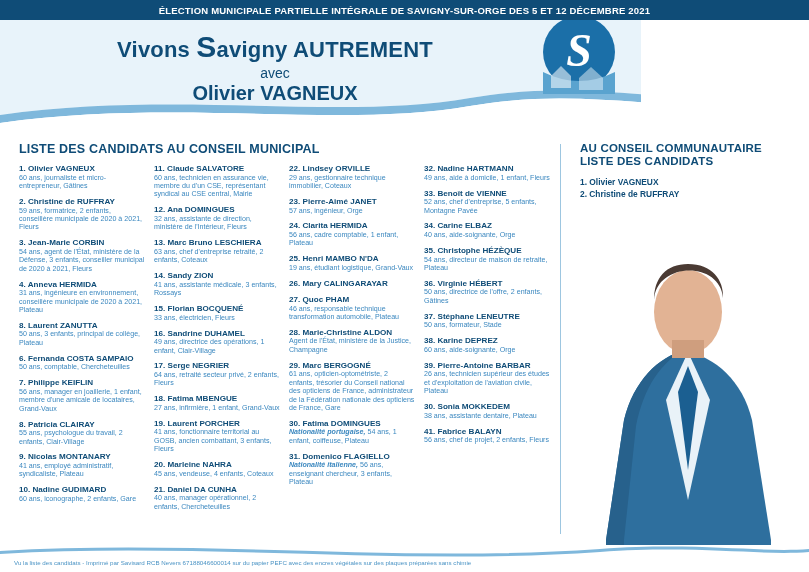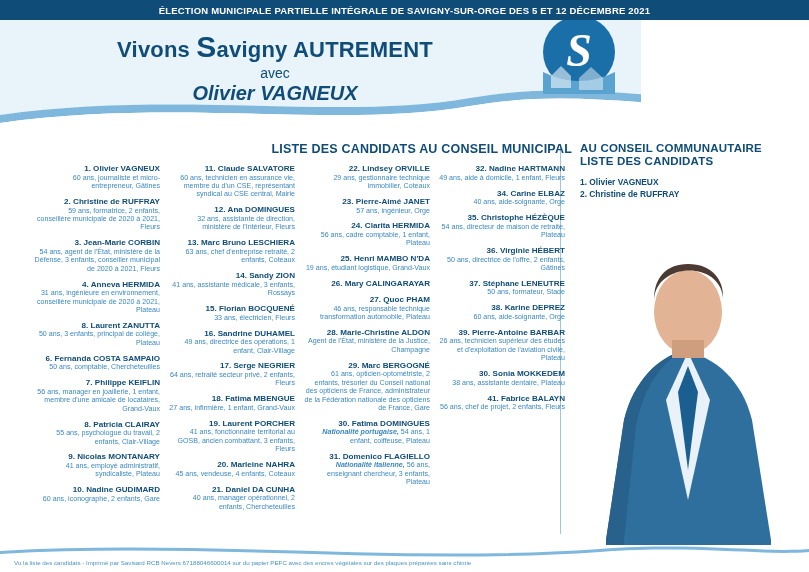--- a/index.html
+++ b/index.html
@@ -31,35 +31,34 @@
     position:absolute;left:0;top:0;width:809px;height:110px;
   }
   .slogan{
     position:absolute;left:60px;top:10px;width:430px;
     text-align:center;
     color:#0f4c77;
   }
   .slogan .l1{font-size:22px;font-weight:bold;letter-spacing:.2px;}
   .slogan .l1 .big{font-size:30px;}
   .slogan .l2{font-size:14px;font-weight:normal;margin-top:1px;}
-  .slogan .l3{font-size:20px;font-weight:bold;margin-top:1px;font-style:italic;}
+  .slogan .l3{font-size:20px;font-weight:bold;margin-top:1px;}
   
   .logo-box{
     position:absolute;right:6px;top:-8px;width:118px;height:98px;
   }
   
   .body-wrap{
     position:absolute;left:0;top:130px;width:809px;height:415px;
     background:#ffffff;
   }
   .left-col{
-    position:absolute;left:16px;top:0;width:556px;height:415px;
+    position:absolute;left:1px;top:0;width:556px;height:415px;
     padding:12px 0 0 18px;
     box-sizing:border-box;
-    text-align:right;
   }
   .right-col{
     position:absolute;left:566px;top:0;width:243px;height:415px;
     padding:12px 10px 0 14px;
     box-sizing:border-box;
   }
   .sep-line{
     position:absolute;left:560px;top:14px;width:1px;height:390px;
     background:#9dc6e0;
   }
@@ -288,20 +287,24 @@
             <p class="nm">31. Domenico FLAGIELLO</p>
             <p class="ds"><span class="ital">Nationalité italienne,</span> 56 ans, enseignant chercheur, 3 enfants, Plateau</p>
           </div>
         </div>
       <div class="cand-col">
           <div class="cand">
             <p class="nm">32. Nadine HARTMANN</p>
             <p class="ds">49 ans, aide à domicile, 1 enfant, Fleurs</p>
           </div>
           <div class="cand">
+            <p class="nm">33. Benoît de VIENNE</p>
+            <p class="ds">52 ans, chef d'entreprise, 5 enfants, Montagne Pavée</p>
+          </div>
+          <div class="cand">
             <p class="nm">34. Carine ELBAZ</p>
             <p class="ds">40 ans, aide-soignante, Orge</p>
           </div>
           <div class="cand">
             <p class="nm">35. Christophe HÉZÈQUE</p>
             <p class="ds">54 ans, directeur de maison de retraite, Plateau</p>
           </div>
           <div class="cand">
             <p class="nm">36. Virginie HÉBERT</p>
             <p class="ds">50 ans, directrice de l'offre, 2 enfants, Gâtines</p>

